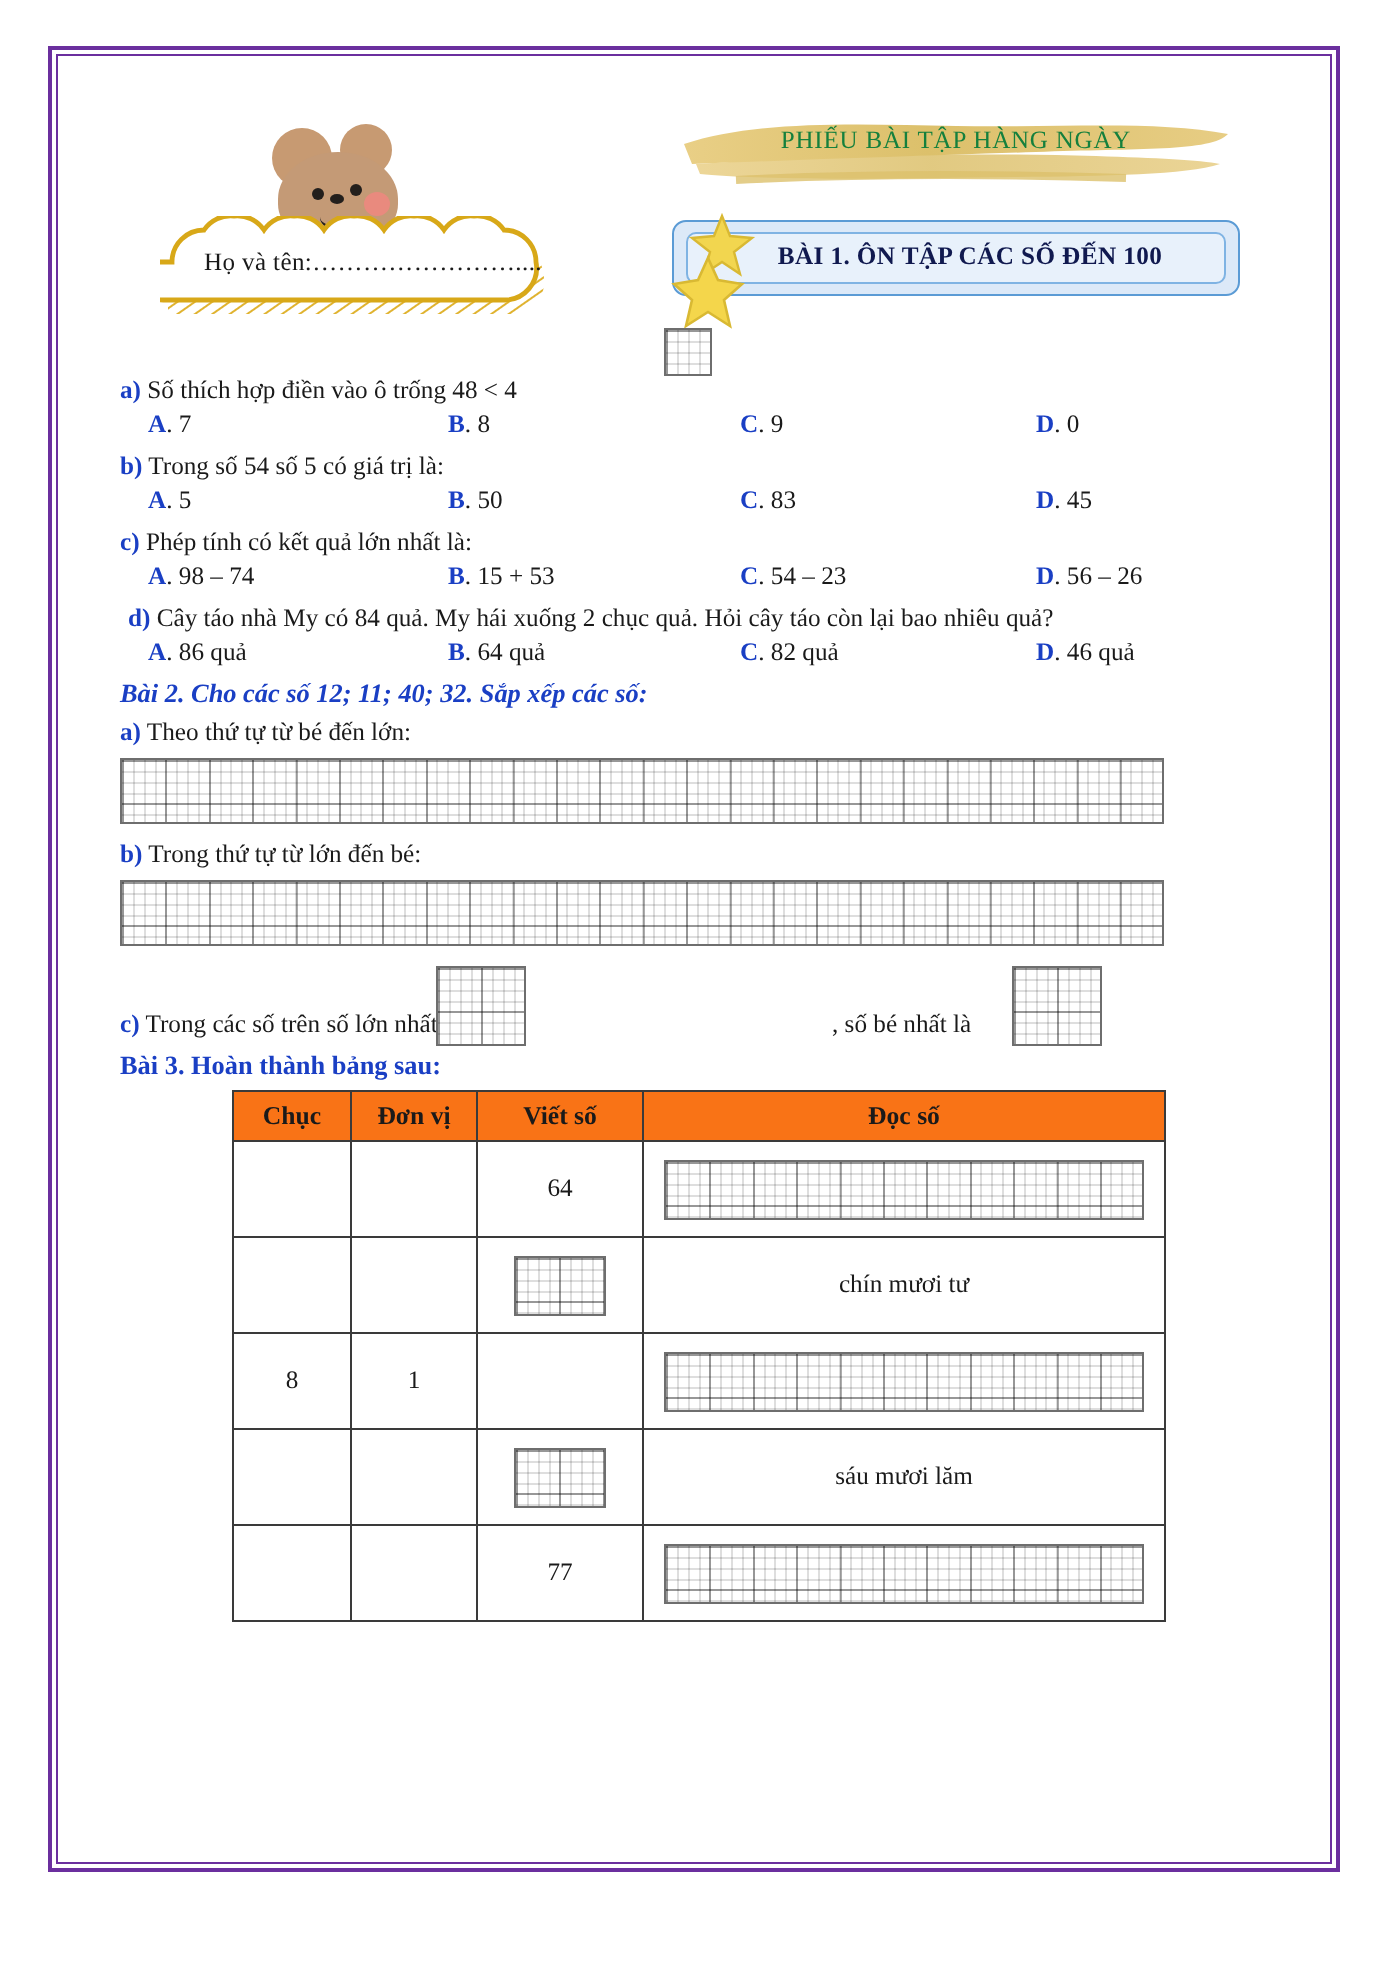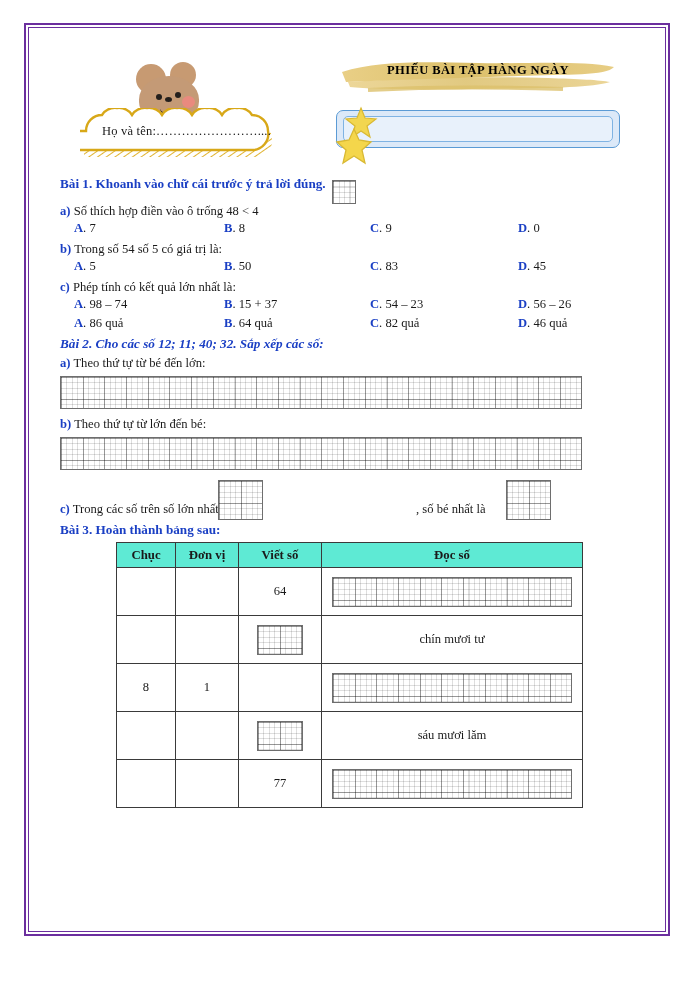--- a/index.html
+++ b/index.html
@@ -124,23 +124,23 @@
   .brush {
     position: absolute;
     left: 310px; top: 24px;
     width: 280px; height: 44px;
   }
   .brush-title {
     position: absolute;
     left: 310px; top: 33px;
     width: 280px;
     text-align: center;
-    font-weight: bold;
+    font-weight: normal;
     font-size: 12.5px;
-    color: #000000;
+    color: #15803d;
     letter-spacing: .4px;
     white-space: nowrap;
   }
 
   
   .lesson-box {
     position: absolute;
     left: 308px; top: 80px;
     width: 284px; height: 38px;
     background: #dce9f8;
@@ -269,21 +269,21 @@
   }
   .tbl th, .tbl td {
     border: 1px solid #3a3a3a;
     font-size: 12.6px;
     text-align: center;
     vertical-align: middle;
     font-weight: normal;
     padding: 0;
   }
   .tbl th {
-    background: #5eead4;
+    background: #f97316;
     font-weight: bold;
     height: 24px;
     font-size: 12.8px;
   }
   .tbl td { height: 47px; }
   .c-chuc { width: 58px; }
   .c-donvi { width: 62px; }
   .c-viet { width: 82px; }
   .c-doc { width: 260px; }
 </style>
@@ -348,25 +348,25 @@
 
     <div class="lesson-box">
       <div class="lesson-box-inner"></div>
     </div>
     <svg class="star s1" viewBox="0 0 34 34">
       <path d="M17,2 L21,12 L32,13 L23,20 L26,31 L17,25 L8,31 L11,20 L2,13 L13,12 Z" fill="#f2d64f" stroke="#d9b933" stroke-width="1.2"></path>
     </svg>
     <svg class="star s2" viewBox="0 0 40 40">
       <path d="M20,3 L25,14 L37,16 L28,24 L31,37 L20,30 L9,37 L12,24 L3,16 L15,14 Z" fill="#f4d64b" stroke="#d9b933" stroke-width="1.3"></path>
     </svg>
+    <div class="lesson-title">BÀI 1. ÔN TẬP CÁC SỐ ĐẾN 100</div>
   </div>
 
   <div class="content">
 
-    <div class="exheading">Bài 1. Khoanh vào chữ cái trước ý trả lời đúng.</div>
 
     <div class="line" style="margin-top:10px;">
       <span class="qlabel">a)</span>
       <span>Số thích hợp điền vào ô trống 48 &lt; 4</span>
       <span class="grid grid-inline-1a" style="--cell:22px; --sub:5.5px; width:22px; height:22px;"></span>
     </div>
     <div class="opts">
       <span class="opt o1"><span class="k">A</span>. <span>7</span></span>
       <span class="opt o2"><span class="k">B</span>. <span>8</span></span>
       <span class="opt o3"><span class="k">C</span>. <span>9</span></span>
@@ -383,45 +383,49 @@
       <span class="opt o3"><span class="k">C</span>. <span>83</span></span>
       <span class="opt o4"><span class="k">D</span>. <span>45</span></span>
     </div>
 
     <div class="line">
       <span class="qlabel">c)</span>
       <span>Phép tính có kết quả lớn nhất là:</span>
     </div>
     <div class="opts">
       <span class="opt o1"><span class="k">A</span>. <span>98 – 74</span></span>
-      <span class="opt o2"><span class="k">B</span>. <span>15 + 37</span></span>
+      <span class="opt o2"><span class="k">B</span>. <span>15 + 53</span></span>
       <span class="opt o3"><span class="k">C</span>. <span>54 – 23</span></span>
       <span class="opt o4"><span class="k">D</span>. <span>56 – 26</span></span>
     </div>
 
+    <div class="line" style="padding-left:36px;">
+      <span class="qlabel">d)</span>
+      <span>Cây táo nhà My có 84 quả. My hái xuống 2 chục quả. Hỏi cây táo còn lại bao nhiêu quả?</span>
+    </div>
     <div class="opts">
       <span class="opt o1"><span class="k">A</span>. <span>86 quả</span></span>
       <span class="opt o2"><span class="k">B</span>. <span>64 quả</span></span>
       <span class="opt o3"><span class="k">C</span>. <span>82 quả</span></span>
       <span class="opt o4"><span class="k">D</span>. <span>46 quả</span></span>
     </div>
 
     <div class="exheading" style="margin-top:1px;font-style:italic;">Bài 2. Cho các số 12; 11; 40; 32. Sắp xếp các số:</div>
 
     <div class="line">
       <span class="qlabel">a)</span>
       <span>Theo thứ tự từ bé đến lớn:</span>
     </div>
     <div class="row-grid-wrap">
       <span class="grid" style="--cell:21.7px; --sub:5.42px; width:520px; height:31px;"></span>
     </div>
 
     <div class="line" style="margin-top:6px;">
       <span class="qlabel">b)</span>
-      <span>Theo thứ tự từ lớn đến bé:</span>
+      <span>Trong thứ tự từ lớn đến bé:</span>
     </div>
     <div class="row-grid-wrap">
       <span class="grid" style="--cell:21.7px; --sub:5.42px; width:520px; height:31px;"></span>
     </div>
 
     <div class="cwrap" style="margin-top:8px;">
       <span class="txt1">
         <span class="qlabel">c)</span>
         <span>Trong các số trên số lớn nhất là</span>
       </span>

